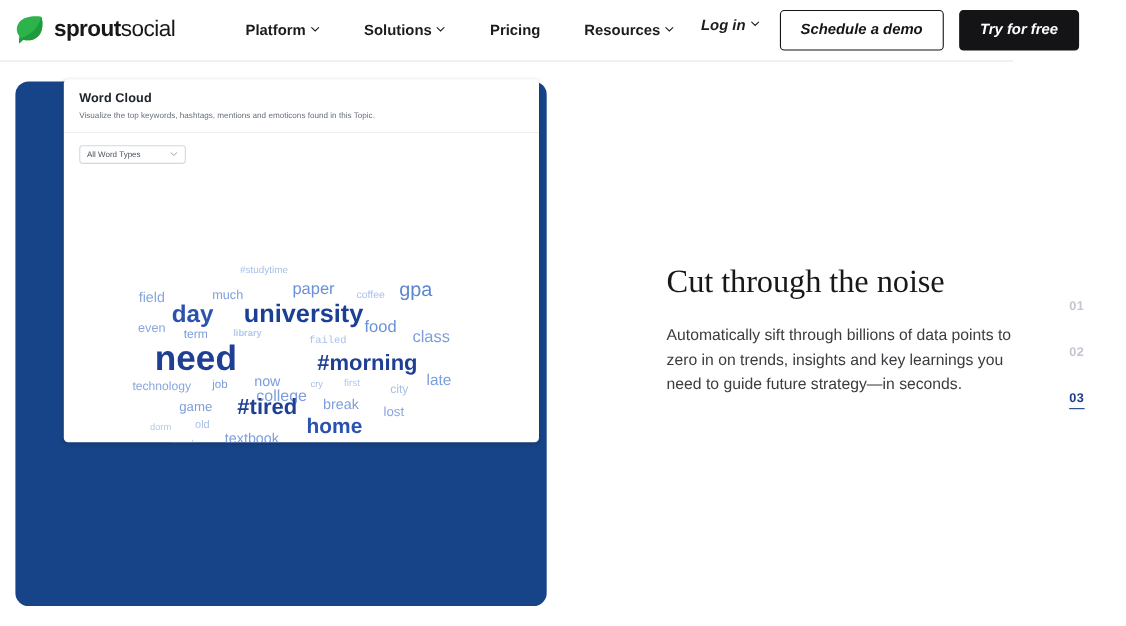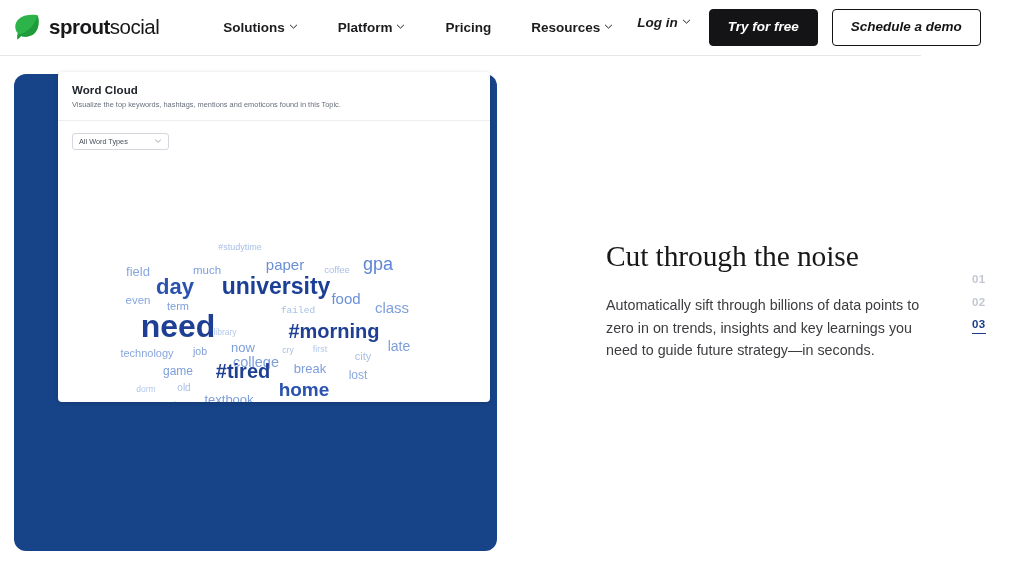--- a/index.html
+++ b/index.html
@@ -198,21 +198,21 @@
     color: #3c3c40;
   }
 
   
   .pager {
     position: absolute;
     left: 972px;
     top: 274px;
     display: flex;
     flex-direction: column;
-    gap: 9px;
+    gap: 28px;
     align-items: flex-start;
   }
   .pager-item {
     font-size: 11.5px;
     font-weight: 700;
     color: #c2c7d2;
     letter-spacing: 0.4px;
     cursor: pointer;
     line-height: 1;
     padding-bottom: 2px;
@@ -234,29 +234,29 @@
         <path d="M23.6 1.2C22.2 6.8 18.7 12.6 13.6 16.3 9.6 19.2 5.9 20.6 3.4 21.2L3.4 25.6 7.1 22.1C11.4 23.4 17.2 22.5 20.8 18.9 25.3 14.4 25.2 6.3 23.6 1.2Z" fill="#1f9b3c"></path>
       </svg>
     </span>
     <span class="brand-word">
       <span class="b-bold">sprout</span><span class="b-light">social</span>
     </span>
   </a>
 
   <nav class="main-nav">
     <div class="nav-item">
-      <span>Solutions</span>
+      <span>Platform</span>
       <span class="chev">
         <svg viewBox="0 0 10 10" width="9" height="9">
             <path d="M1.5 3.5 L5 6.8 L8.5 3.5" fill="none" stroke="#1c1c1e" stroke-width="1.1" stroke-linecap="round"></path>
           </svg>
       </span>
     </div>
     <div class="nav-item">
-      <span>Platform</span>
+      <span>Solutions</span>
       <span class="chev">
         <svg viewBox="0 0 10 10" width="9" height="9">
             <path d="M1.5 3.5 L5 6.8 L8.5 3.5" fill="none" stroke="#1c1c1e" stroke-width="1.1" stroke-linecap="round"></path>
           </svg>
       </span>
     </div>
     <div class="nav-item">
       <span>Pricing</span>
     </div>
     <div class="nav-item">
@@ -271,22 +271,22 @@
 
   <div class="header-right">
     <div class="login-link">
       <span>Log in</span>
       <span class="chev">
         <svg viewBox="0 0 10 10" width="9" height="9">
             <path d="M1.5 3.5 L5 6.8 L8.5 3.5" fill="none" stroke="#1c1c1e" stroke-width="1.1" stroke-linecap="round"></path>
           </svg>
       </span>
     </div>
+    <div class="btn btn-outline">Schedule a demo</div>
     <div class="btn btn-solid">Try for free</div>
-    <div class="btn btn-outline">Schedule a demo</div>
   </div>
 </header>
 
 <div class="visual-panel"></div>
 
 <div class="wc-card">
   <div class="wc-head">
     <div class="wc-title">Word Cloud</div>
     <div class="wc-sub">Visualize the top keywords, hashtags, mentions and emoticons found in this Topic.</div>
   </div>
@@ -305,21 +305,21 @@
       <span class="w" style="left: 80px; top: 119px; font-size: 13px; color: rgb(136, 167, 222); font-weight: 400;">field</span>
       <span class="w" style="left: 149px; top: 119px; font-size: 11.5px; color: rgb(125, 158, 219); font-weight: 400;">much</span>
       <span class="w" style="left: 227px; top: 112px; font-size: 15px; color: rgb(106, 144, 214); font-weight: 400;">paper</span>
       <span class="w" style="left: 279px; top: 118px; font-size: 9.5px; color: rgb(169, 192, 232); font-weight: 400;">coffee</span>
       <span class="w" style="left: 320px; top: 112px; font-size: 18px; color: rgb(92, 133, 210); font-weight: 400;">gpa</span>
       <span class="w" style="left: 117px; top: 135px; font-size: 22px; color: rgb(42, 82, 174); font-weight: 700;">day</span>
       <span class="w" style="left: 218px; top: 134px; font-size: 23px; color: rgb(28, 63, 150); font-weight: 700;">university</span>
       <span class="w" style="left: 288px; top: 146px; font-size: 15px; color: rgb(106, 144, 214); font-weight: 400;">food</span>
       <span class="w" style="left: 80px; top: 149px; font-size: 11.5px; color: rgb(136, 167, 222); font-weight: 400;">even</span>
       <span class="w" style="left: 120px; top: 154px; font-size: 11px; color: rgb(125, 158, 219); font-weight: 400;">term</span>
-      <span class="w" style="left: 167px; top: 152px; font-size: 8.5px; color: rgb(180, 200, 236); font-weight: 400; margin-top: 28px;">library</span>
+      <span class="w" style="left: 167px; top: 152px; font-size: 8.5px; color: rgb(180, 200, 236); font-weight: 700;">library</span>
       <span class="w" style="left: 334px; top: 155px; font-size: 15px; color: rgb(125, 158, 219); font-weight: 400;">class</span>
       <span class="w" style="left: 120px; top: 174px; font-size: 32px; color: rgb(30, 63, 147); font-weight: 700;">need</span>
       <span class="w" style="left: 198px; top: 173px; font-size: 14.5px; color: rgb(125, 158, 219); font-weight: 400; margin-top: 37px;">college</span>
       <span class="w" style="left: 240px; top: 159px; font-size: 9.5px; color: rgb(169, 192, 232); font-weight: 400; font-family: Liberation Mono, monospace;">failed</span>
       <span class="w" style="left: 276px; top: 179px; font-size: 20px; color: rgb(30, 63, 147); font-weight: 700;">#morning</span>
       <span class="w" style="left: 89px; top: 201px; font-size: 11px; color: rgb(136, 167, 222); font-weight: 400;">technology</span>
       <span class="w" style="left: 142px; top: 199px; font-size: 10.5px; color: rgb(125, 158, 219); font-weight: 400;">job</span>
       <span class="w" style="left: 185px; top: 195px; font-size: 13px; color: rgb(125, 158, 219); font-weight: 400;">now</span>
       <span class="w" style="left: 230px; top: 198px; font-size: 8.5px; color: rgb(169, 192, 232); font-weight: 400;">cry</span>
       <span class="w" style="left: 262px; top: 197px; font-size: 9px; color: rgb(180, 200, 236); font-weight: 400;">first</span>

